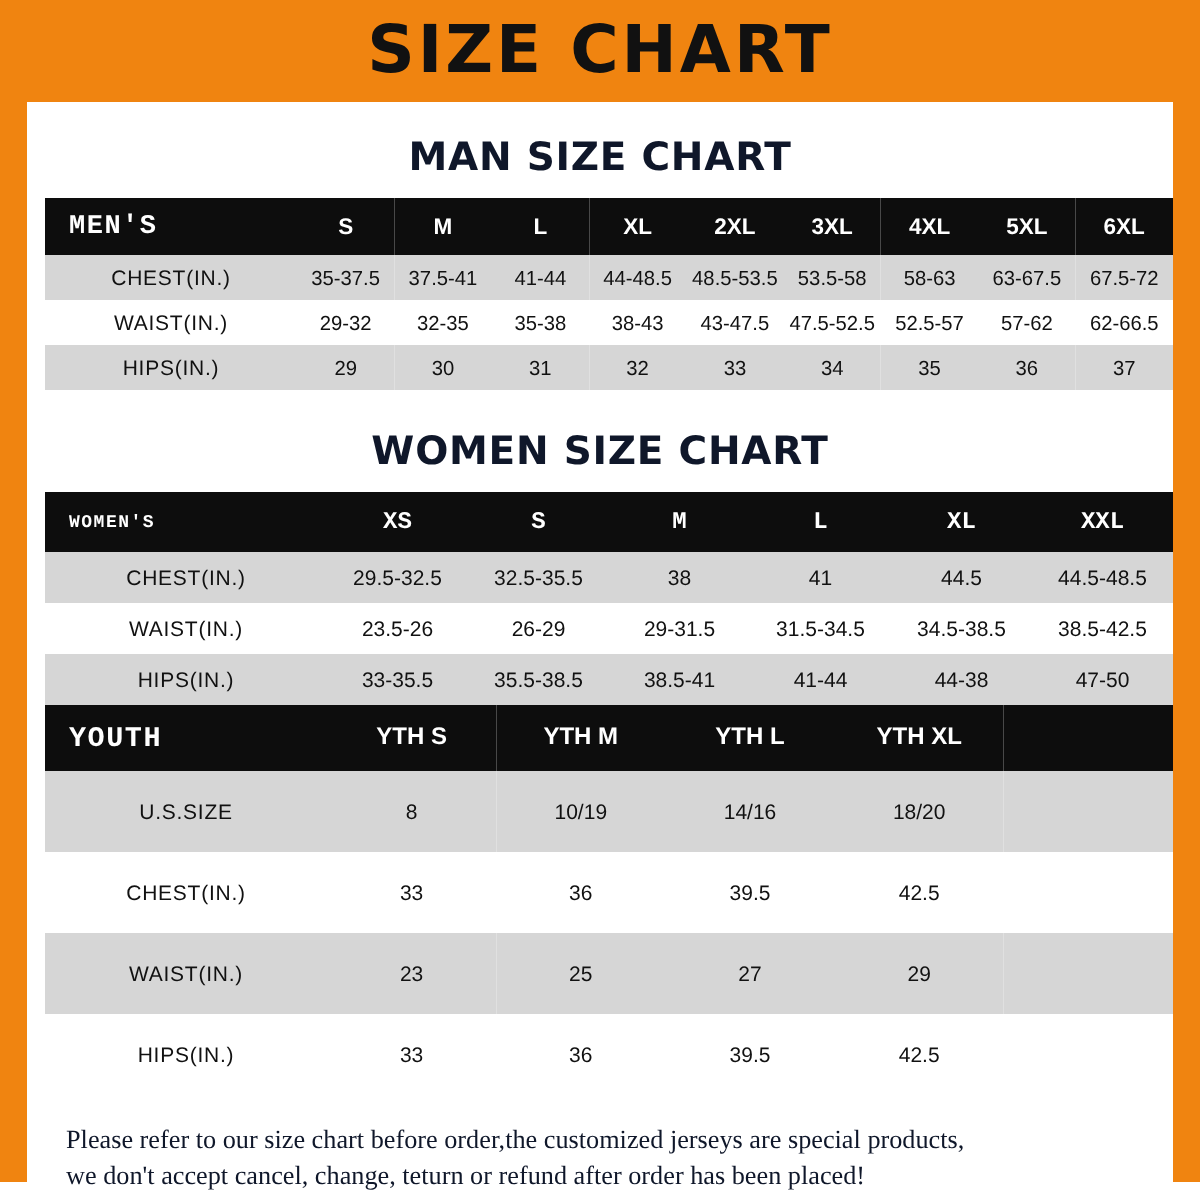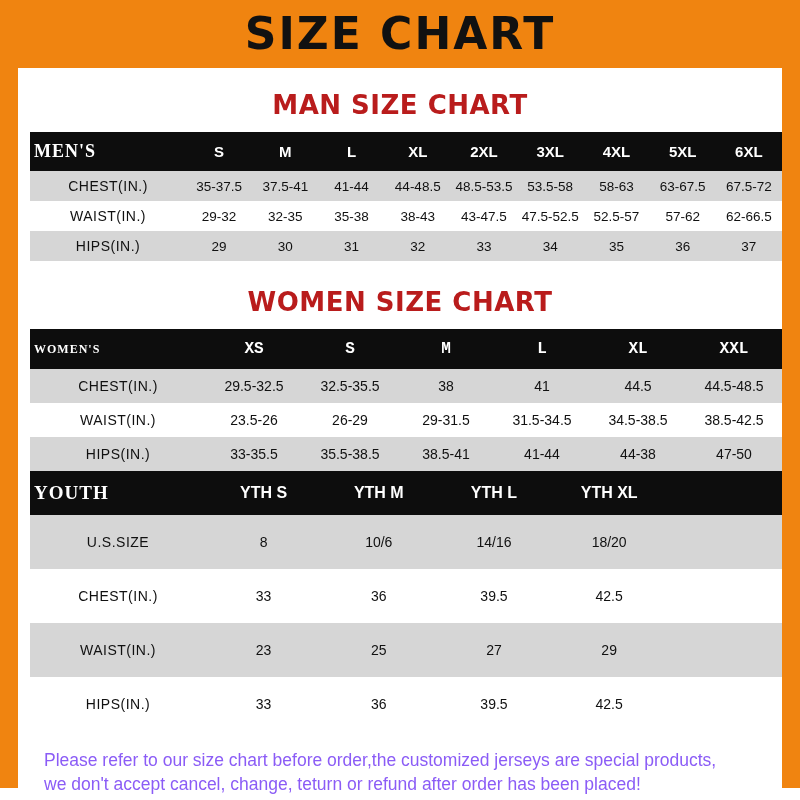--- a/index.html
+++ b/index.html
@@ -39,21 +39,21 @@
     line-height: 1;
   }
   .content {
     padding: 0 12px;
   }
   .section-title {
     text-align: center;
     font-family: "DejaVu Sans", sans-serif;
     font-weight: bold;
     font-size: 26px;
-    color: #b91c1c;
+    color: #0f172a;
     letter-spacing: 0.5px;
   }
   .t-man { margin-top: 22px; margin-bottom: 12px; }
   .t-women { margin-top: 26px; margin-bottom: 12px; }
   .t-youth { margin-top: 28px; margin-bottom: 12px; }
 
   table.size-table {
     width: 752px;
     margin: 0 auto;
     border-collapse: collapse;
@@ -68,24 +68,24 @@
     background: #0d0d0d;
   }
   .size-table thead th {
     color: #ffffff;
     font-weight: bold;
     padding: 9px 2px;
     font-size: 15px;
   }
   .size-table thead th.rowlabel {
     text-align: left;
-    padding-left: 4px;
+    padding-left: 16px;
     font-size: 18px;
     letter-spacing: 1px;
-    font-family: Liberation Serif, serif;
+    font-family: Liberation Mono, monospace;
   }
   .size-table tbody td {
     padding: 7px 2px;
     font-size: 13.5px;
     color: #111111;
   }
   .size-table tbody td.rowlabel {
     font-size: 14px;
     letter-spacing: 0.5px;
   }
@@ -100,24 +100,24 @@
   .youth-table thead th { font-size: 16px; padding: 11px 2px; }
   .youth-table thead th.rowlabel { font-size: 19px; }
   .youth-table tbody td { padding: 19px 2px; font-size: 14px; }
 
   .women-table thead th { font-size: 16px; padding: 11px 2px; font-family: Liberation Mono, monospace; }
   .women-table thead th.rowlabel { font-size: 12px; }
   .women-table tbody td { padding: 9px 2px; font-size: 14px; }
 
   .footer-note {
     margin: 18px 14px 0 14px;
-    color: #8b5cf6;
+    color: #0f172a;
     font-size: 17.5px;
     line-height: 1.35;
-    font-family: Liberation Sans, sans-serif;
+    font-family: Liberation Serif, serif;
   }
   .footer-note div { white-space: nowrap; }
 </style>
 </head>
 <body>
 
 <div class="page">
 
   <div class="banner">
     <div class="banner-title">SIZE CHART</div>
@@ -233,21 +233,21 @@
           <th>YTH M</th>
           <th>YTH L</th>
           <th>YTH XL</th>
           <th></th>
         </tr>
       </thead>
       <tbody>
         <tr class="alt">
           <td class="rowlabel">U.S.SIZE</td>
           <td>8</td>
-          <td>10/6</td>
+          <td>10/19</td>
           <td>14/16</td>
           <td>18/20</td>
           <td></td>
         </tr>
         <tr class="plain">
           <td class="rowlabel">CHEST(IN.)</td>
           <td>33</td>
           <td>36</td>
           <td>39.5</td>
           <td>42.5</td>

